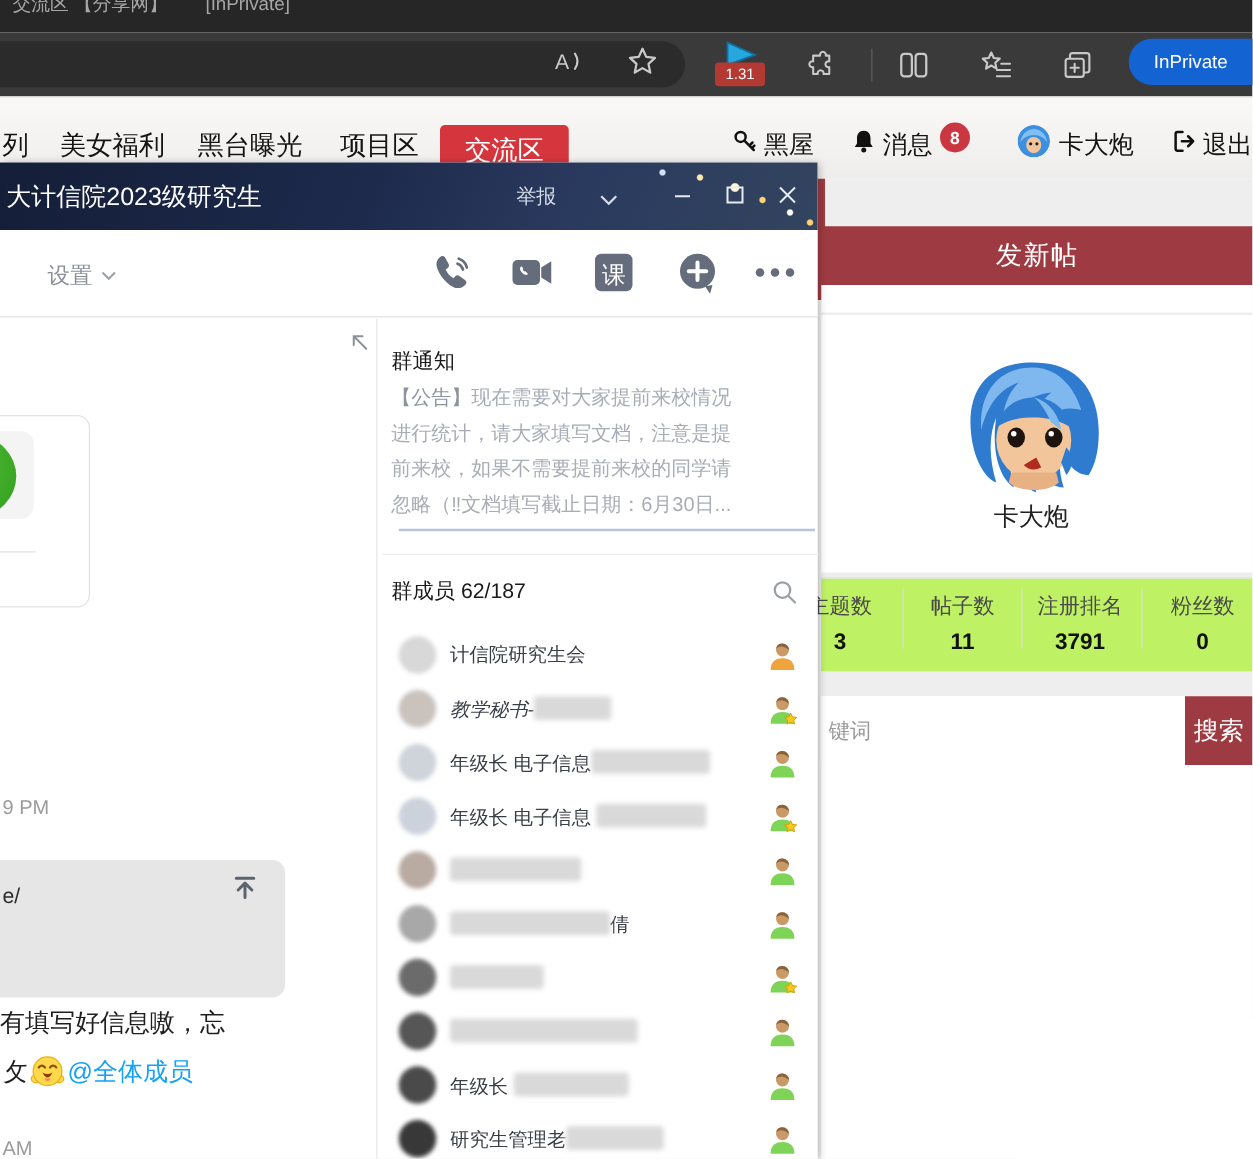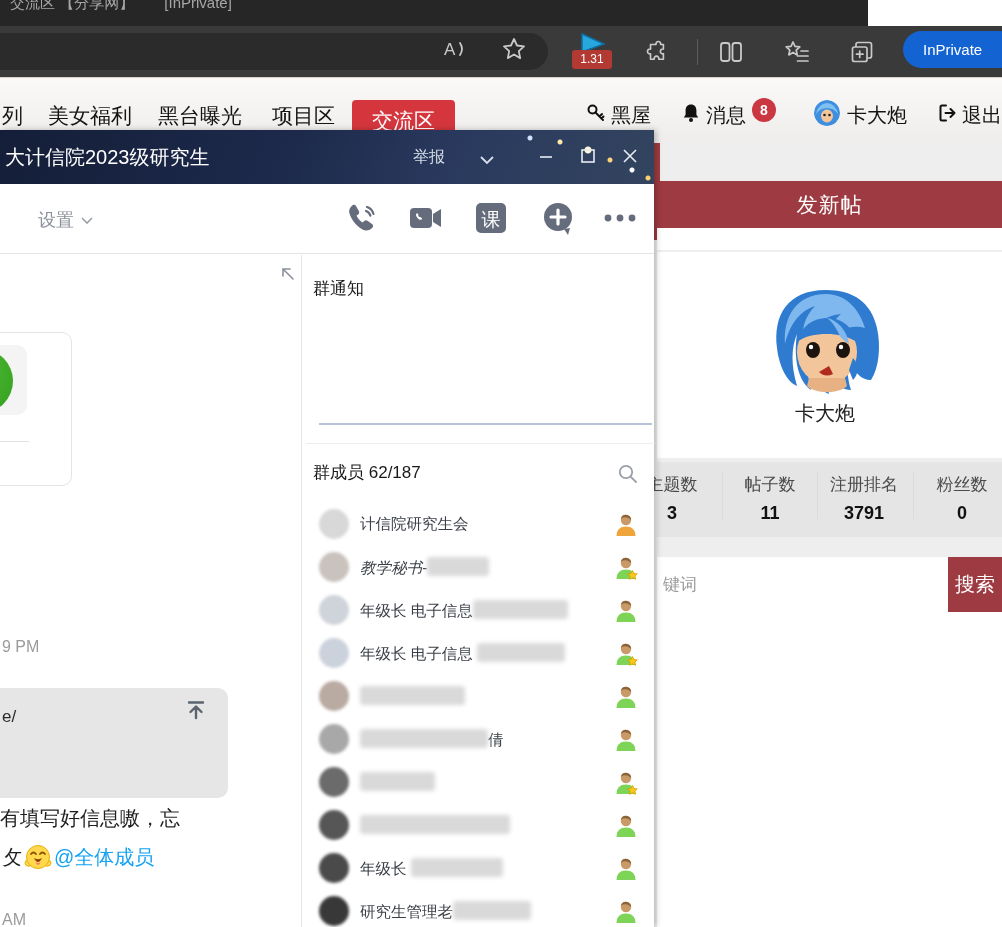--- a/index.html
+++ b/index.html
@@ -1,21 +1,21 @@
 <!DOCTYPE html>
 <html><head>
 <meta charset="utf-8">
 <style>
   * { margin:0; padding:0; box-sizing:border-box; }
   html,body { width:1002px; height:927px; overflow:hidden; }
   body { font-family:"Liberation Sans", sans-serif; position:relative; background:#fff; }
   .abs { position:absolute; }
 
   
-  #tabstrip { left:0; top:0; width:868px; height:26px; background:#262626; overflow:hidden; }
+  #tabstrip { left:0; top:0; width:1002px; height:26px; background:#262626; overflow:hidden; }
   #tab-title { left:10px; top:-6px; color:#a6a6a6; font-size:15px; white-space:nowrap; }
   #tab-private { margin-left:26px; }
   #toolbar { left:0; top:26px; width:1002px; height:51px; background:#3a3a3a; }
   #addrbar { left:-30px; top:7px; width:578px; height:37px; background:#2b2b2b; border-radius:0 19px 19px 0; }
   .tbicon { top:12px; width:28px; height:28px; color:#c9c9c9; }
   .tbicon svg { width:100%; height:100%; }
   #readaloud { left:440px; top:9px; }
   #star-fav { left:500px; top:9px; }
   #flag-ext { left:578px; top:6px; width:30px; height:24px; }
   #flag-badge { left:572px; top:24px; width:40px; height:19px; background:#b23a33; color:#fff;
@@ -43,21 +43,21 @@
 
   
   #page-bg { left:640px; top:143px; width:362px; height:784px; background:#efeeee; }
   #red-sliver { left:652px; top:143px; width:8px; height:97px; }
   #new-post-banner { left:657px; top:181px; width:345px; height:47px; color:#fff;
     font-size:21px; text-align:center; line-height:47px; letter-spacing:1px; cursor:pointer; }
   #banner-underlay { left:657px; top:228px; width:345px; height:22px; background:#fff; }
   #profile-card { left:657px; top:252px; width:345px; height:206px; background:#fff; }
   #profile-avatar { left:110px; top:34px; width:118px; height:114px; }
   #profile-name { left:0; top:148px; width:336px; text-align:center; font-size:20px; color:#222; }
-  #stats-card { left:657px; top:462px; width:345px; height:75px; background:#e5e5e5; border-top:1px solid #e7e7e7; }
+  #stats-card { left:657px; top:462px; width:345px; height:75px; background:#bef264; border-top:1px solid #e7e7e7; }
   .stat-col { top:10px; transform:translateX(-50%); text-align:center; }
   .stat-label { font-size:17px; color:#4a4a4a; white-space:nowrap; }
   .stat-value { margin-top:7px; font-size:18px; font-weight:bold; color:#111; }
   .stat-div { top:8px; width:1px; height:48px; background:#dcdcdc; }
   #search-card { left:657px; top:557px; width:345px; height:55px; background:#fff; }
   #search-input-area { left:0; top:0; width:291px; height:55px; background:#fff; font-size:17px;
     color:#9b9b9b; line-height:55px; padding-left:6px; }
   #search-btn { left:291px; top:0; width:54px; height:55px; border:none; color:#fff;
     font-size:20px; text-align:center; cursor:pointer; }
   #below-white { left:657px; top:612px; width:345px; height:315px; background:#fff; }
@@ -365,20 +365,26 @@
         <path d="M10 15 q4 8 8 0 q-4 2.5 -8 0 Z" fill="#8a3b00"></path>
         <path d="M11.5 19 q2.5 2 5 0 l-1 2.2 q-1.5 1 -3 0 Z" fill="#ff7a66"></path>
           </svg></span><span id="mention">@全体成员</span></div>
 
     <div class="abs chat-time" style="left:2px; top:656px;">AM</div>
 
   </div>
 
   <div class="abs" id="qq-panel">
     <div class="abs" id="notice-title">群通知</div>
+    <div class="abs" id="notice-text">
+        <div><span class="tag">【公告】</span>现在需要对大家提前来校情况</div>
+        <div>进行统计，请大家填写文档，注意是提</div>
+        <div>前来校，如果不需要提前来校的同学请</div>
+        <div>忽略（‼文档填写截止日期：6月30日...</div>
+      </div>
     <div class="abs" id="notice-underline"></div>
     <div class="abs" id="notice-divider"></div>
     <div class="abs" id="members-header">群成员 62/187</div>
     <div class="abs" id="member-search">
       <svg viewBox="0 0 21 21" fill="none" stroke="#9aa0a8" stroke-width="1.8" stroke-linecap="round">
         <circle cx="9" cy="9" r="6.2"></circle>
           <path d="M13.8 13.8 L19 19"></path>
         </svg></div>
     <div class="abs" id="member-list">
         <div class="member-row" style="top: 0px;">

